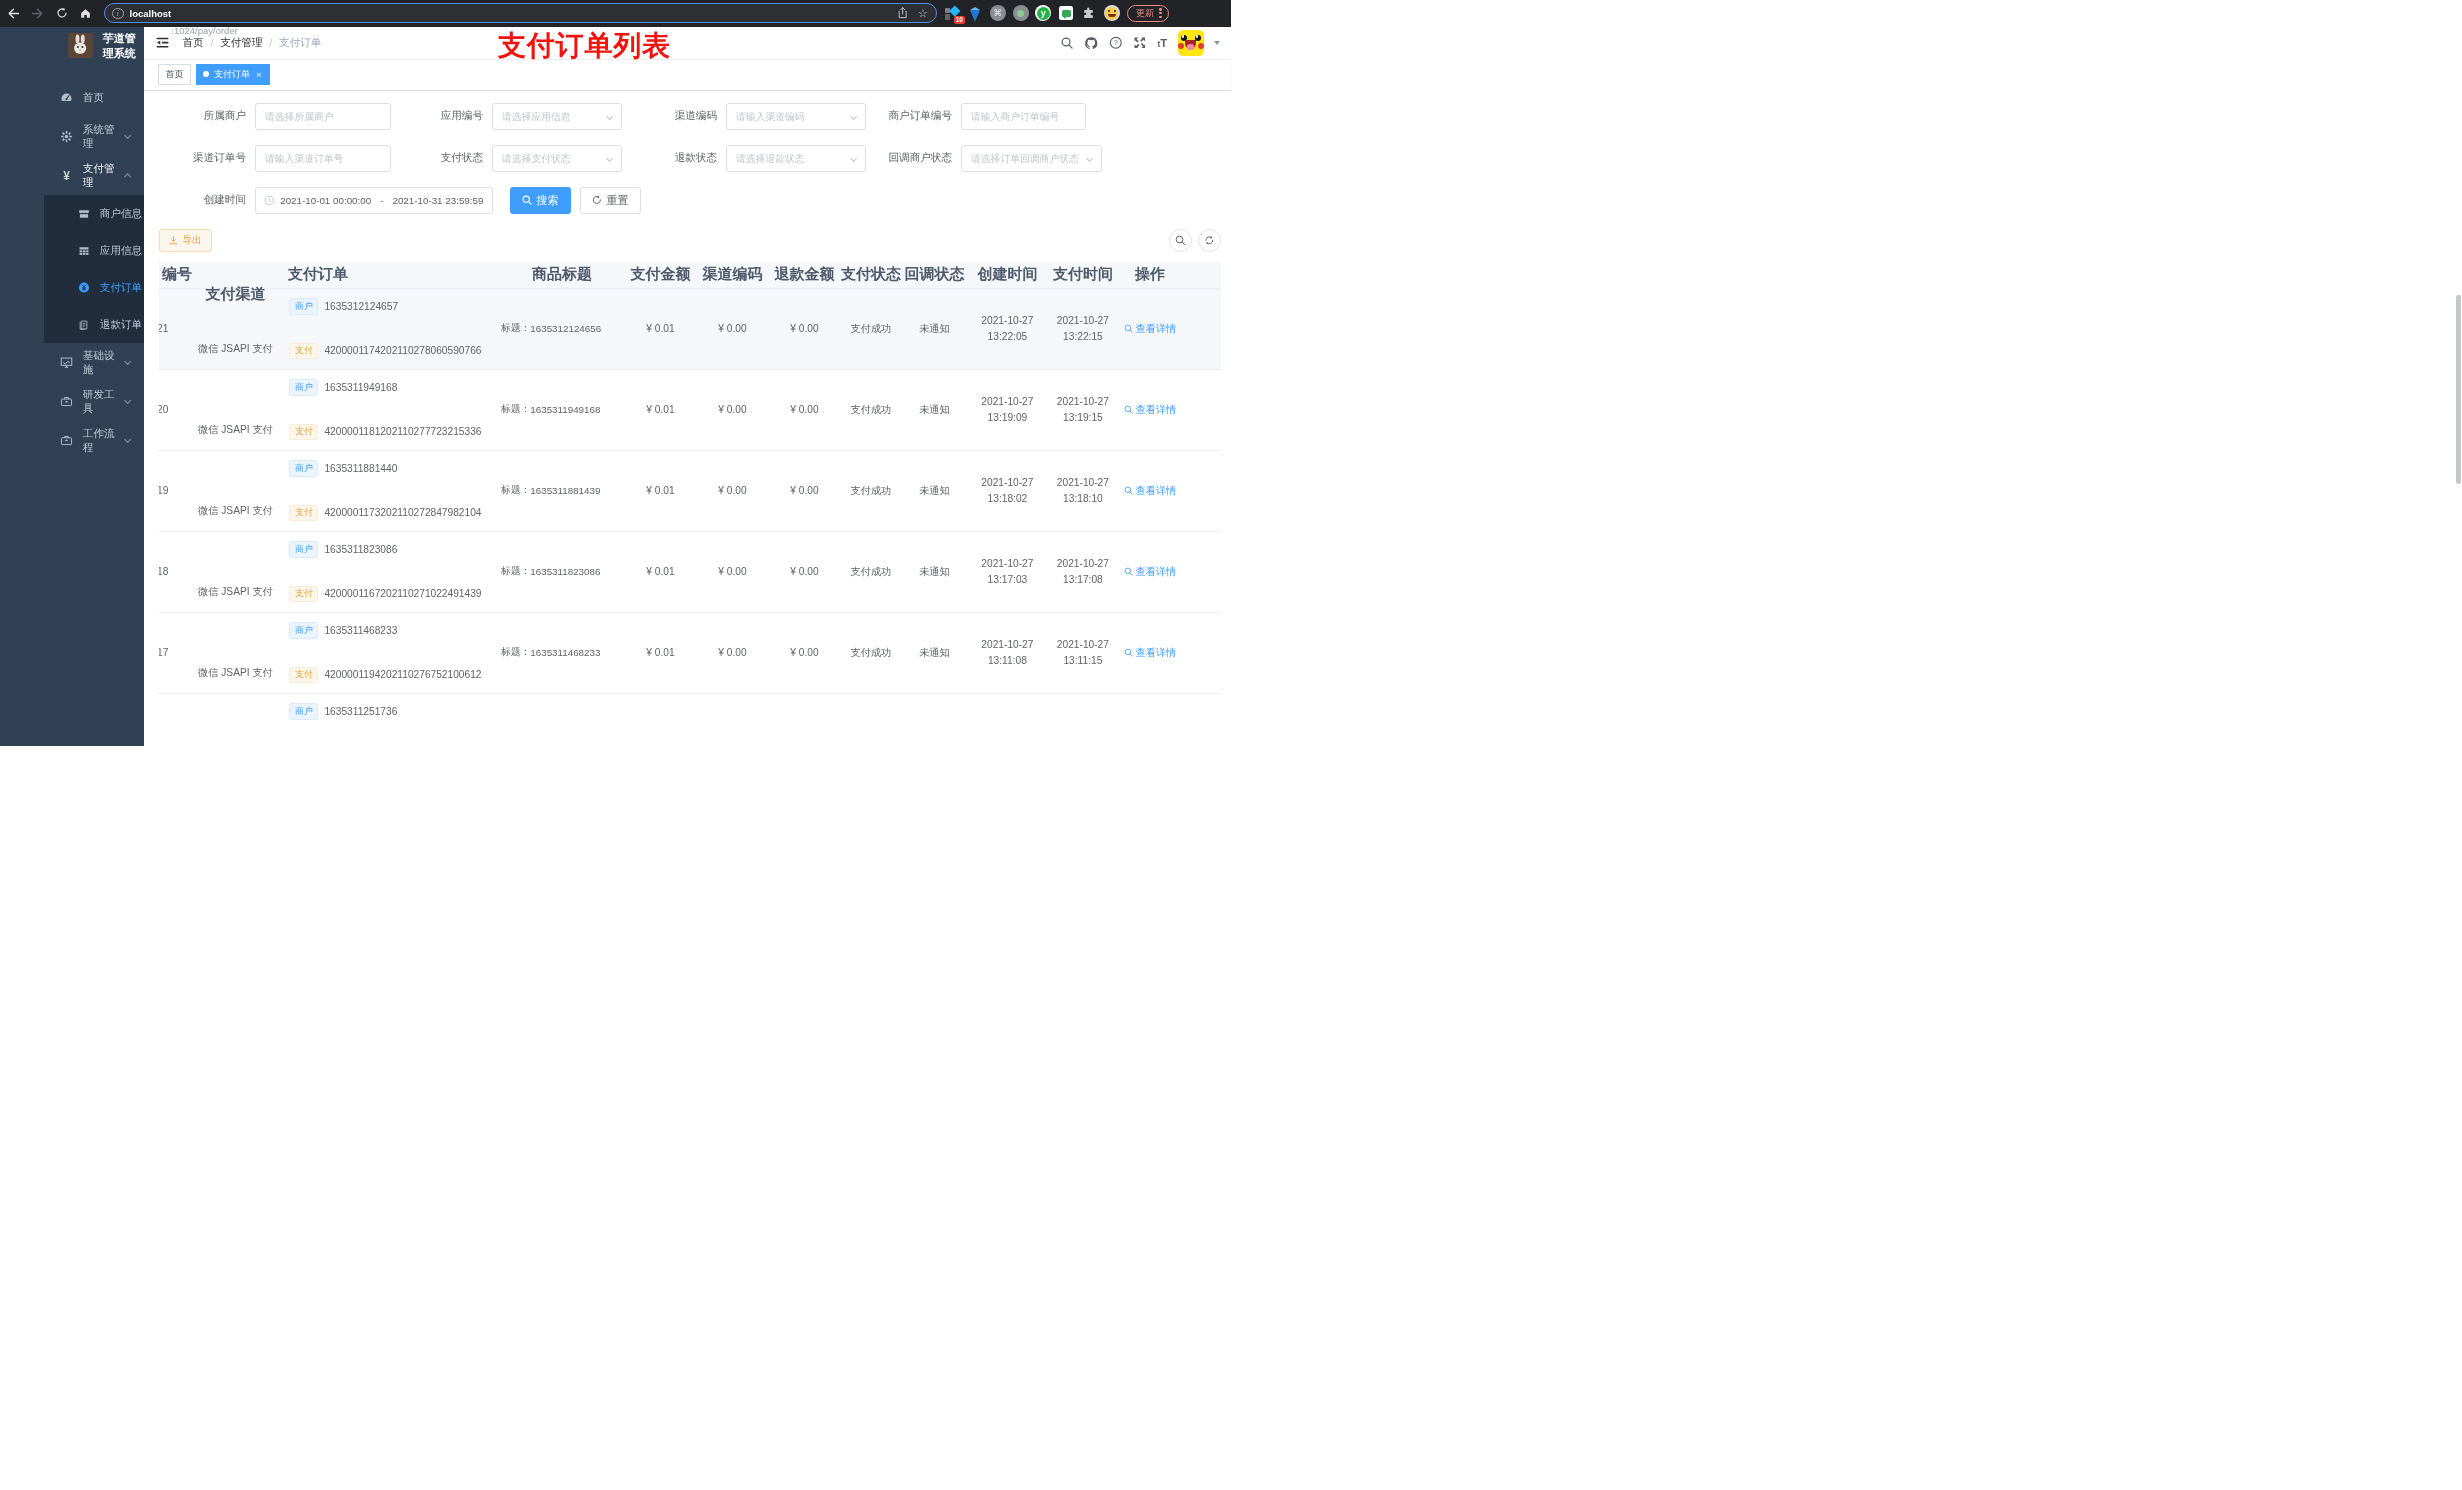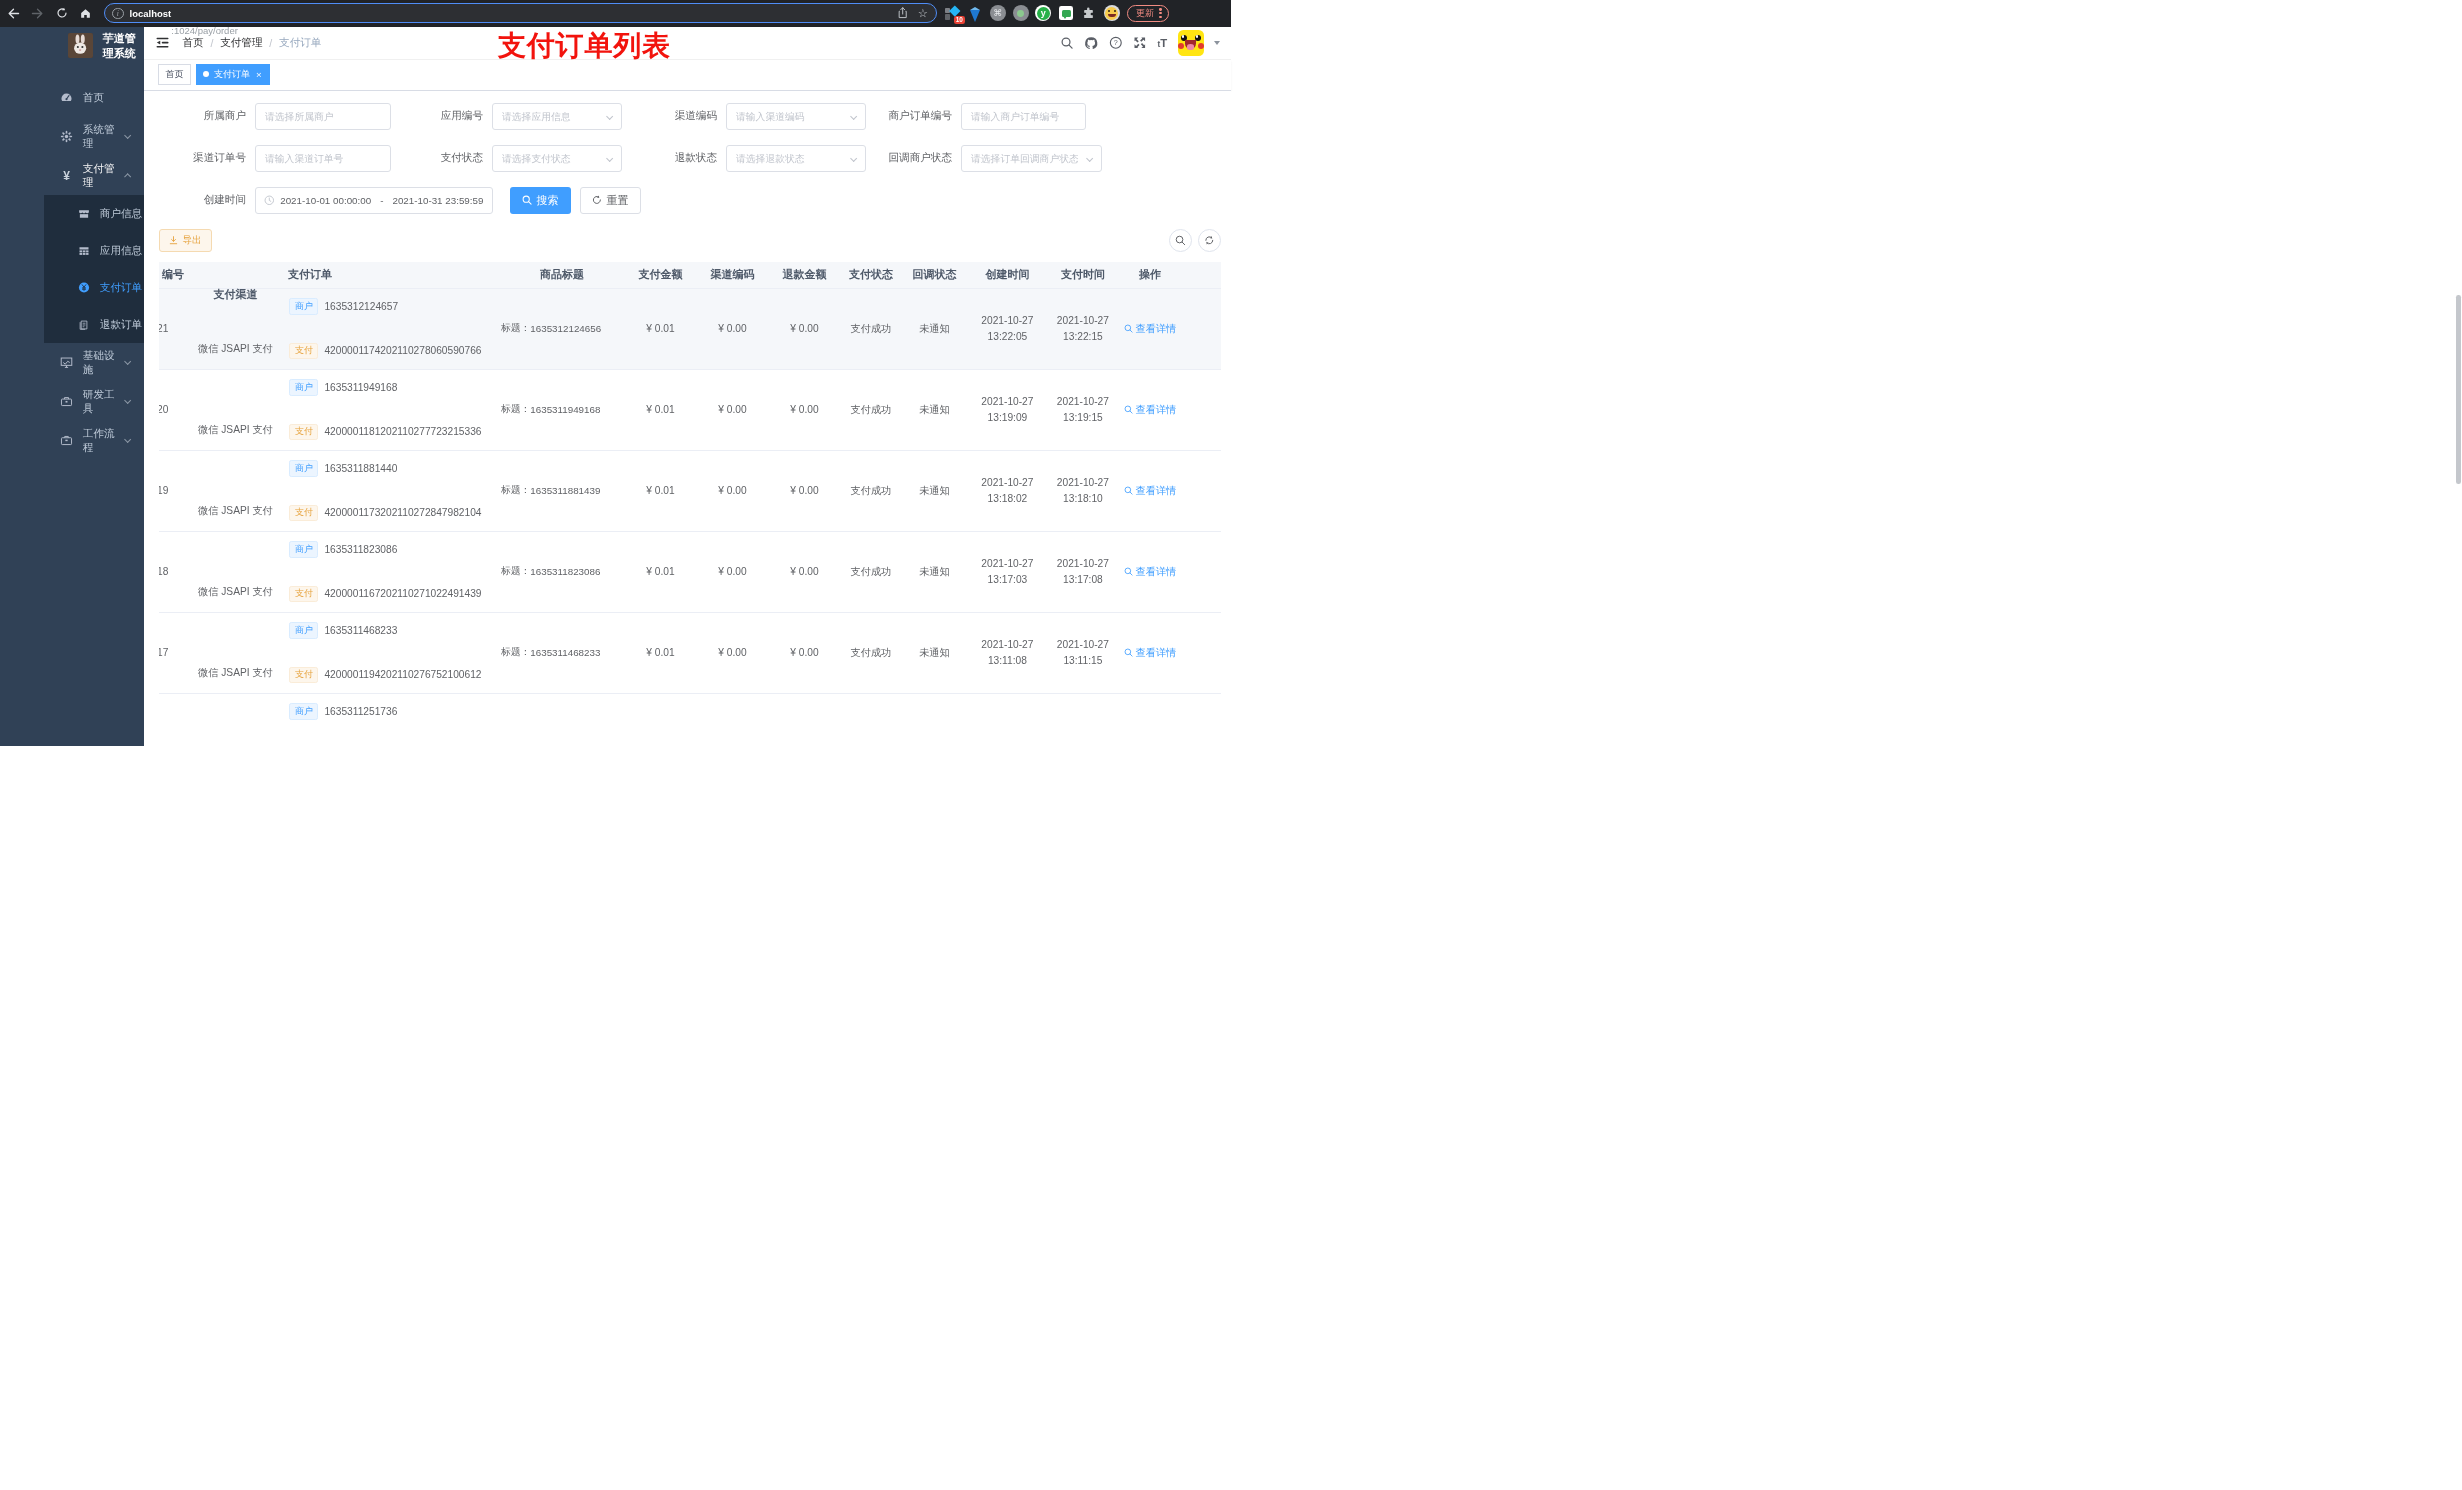--- a/index.html
+++ b/index.html
@@ -104,21 +104,21 @@
   .btn-primary { background:#409eff; color:#fff; }
   .btn-plain { background:#fff; border-color:#dcdfe6; color:#606266; }
   .btn-warn { background:#fdf6ec; border-color:#f5dab1; color:#e6a23c; height:23px; font-size:9.5px; padding:0 9px; border-radius:3px; }
   .toolbar { display:flex; align-items:center; justify-content:space-between; margin-bottom:10.6px; }
   .circle-btns { display:flex; gap:6px; }
   .cbtn { width:23px; height:23px; border-radius:50%; border:0.8px solid #dfe4ed; background:#fff; color:#606266; display:flex; align-items:center; justify-content:center; cursor:pointer; }
 
   
   .table-wrap { overflow:hidden; position:relative; }
   .t-row { display:flex; width:1083px; margin-left:-10.6px; align-items:center; }
-  .t-head { background:#f5f7fa; height:26.5px; border-bottom:0.8px solid #ebeef5; font-size:11px; font-weight:700; color:#4e5969; }
+  .t-head { background:#f5f7fa; height:26.5px; border-bottom:0.8px solid #ebeef5; font-size:15px; font-weight:700; color:#4e5969; }
   .t-body-row { height:81px; border-bottom:0.8px solid #ebeef5; font-size:10.2px; color:#606266; background:#fff; }
   .t-body-row.hover { background:#f5f7fa; }
   .td { display:flex; align-items:center; justify-content:center; flex:none; overflow:visible; white-space:nowrap; }
   .cw1{width:39px;} .cw2{width:96px;margin-top:40px;} .cw3{width:216px;} .cw4{width:125px;}
   .cw5{width:72px;} .cw6{width:72px;} .cw7{width:72px;} .cw8{width:61px;}
   .cw9{width:66px;} .cw10{width:80px;} .cw11{width:71px;} .cw12{width:63px;}
   .td.left { justify-content:flex-start; }
   .th-id { justify-content:flex-start; padding-left:13.6px; }
   .td-id { justify-content:flex-start; }
   .td-id span { display:inline-block; margin-left:2px; width:18px; text-align:right; }

